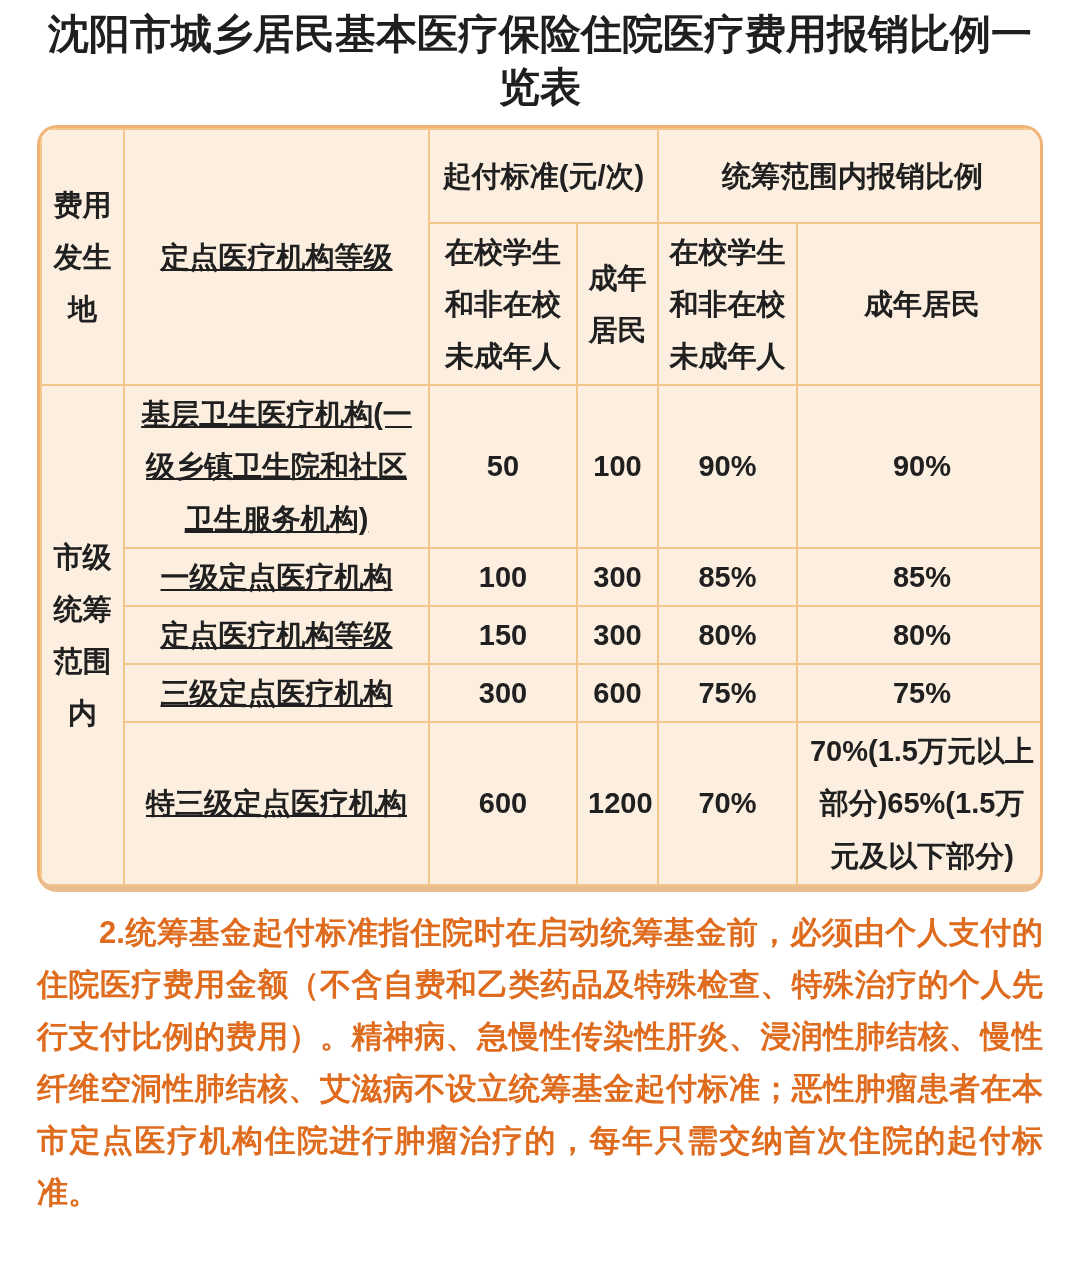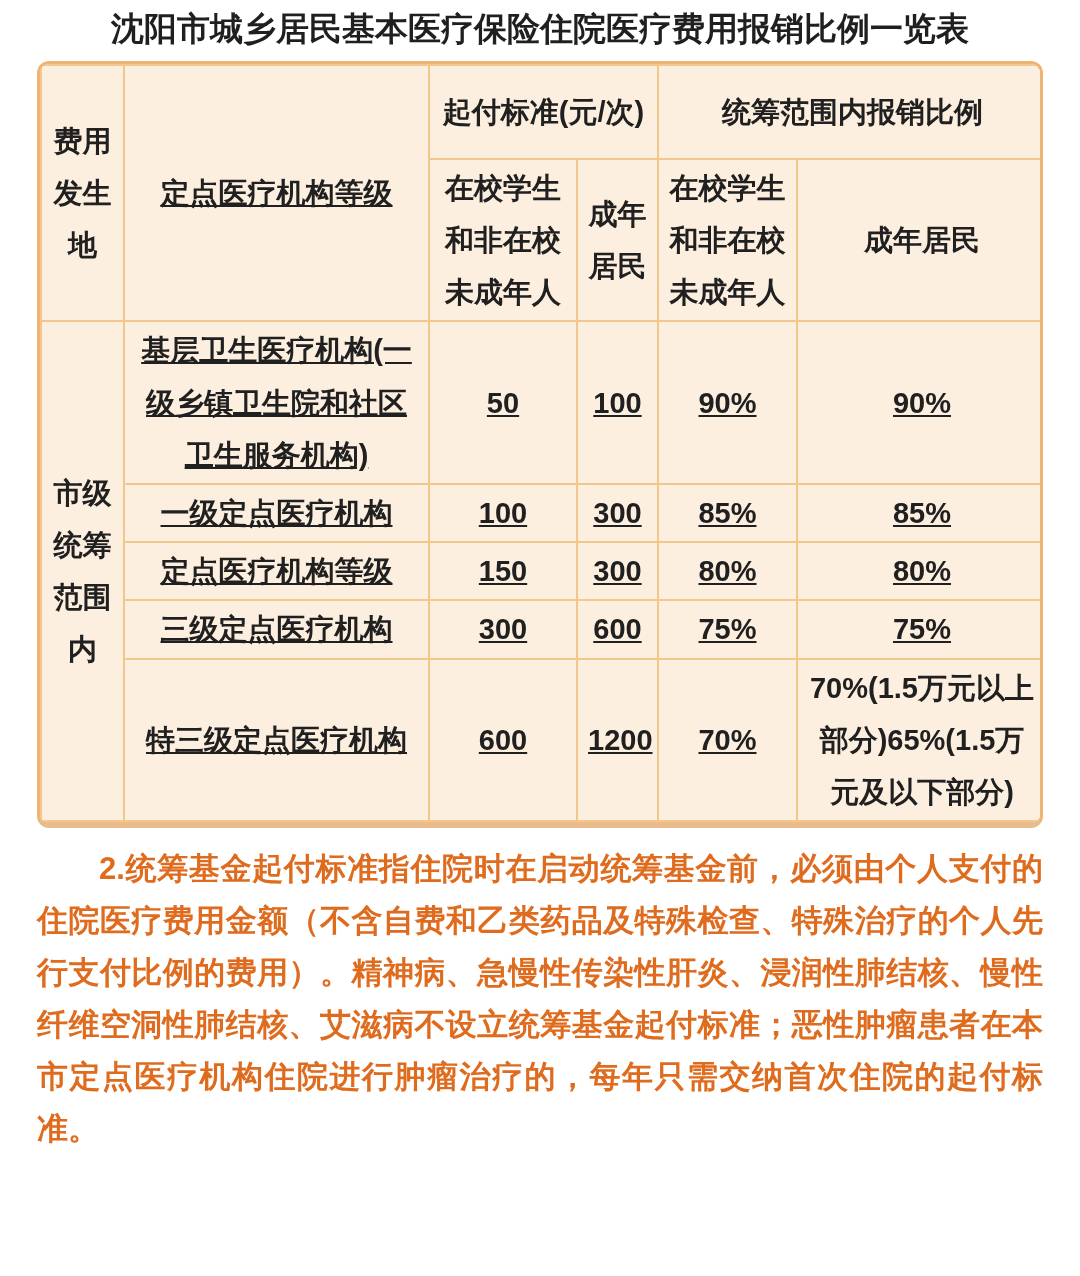--- a/index.html
+++ b/index.html
@@ -10,31 +10,31 @@
   }
   .page {
     width: 1080px;
     height: 1276px;
     box-sizing: border-box;
     padding: 6px 37px 0 37px;
     background: #ffffff;
     overflow: hidden;
   }
   .page-title {
-    font-size: 33px;
+    font-size: 41px;
     font-weight: 700;
     color: #1f1f1f;
     text-align: center;
     margin: 2px 0 10px 0;
     line-height: 1.3;
   }
   .table-wrap {
     border: 3px solid #f1b275;
     border-bottom: 6px solid #e9bc8d;
-    border-radius: 12px;
+    border-radius: 20px;
     overflow: hidden;
     background: #fcefe0;
   }
   table.insurance {
     width: 1006px;
     border-collapse: collapse;
     table-layout: fixed;
   }
   table.insurance td {
     border: 2px solid #f3c68c;
@@ -62,21 +62,20 @@
     word-break: break-all;
     padding: 0 16px;
     line-height: 1.9;
   }
   td.c-sub { line-height: 1.85; padding: 0 6px; }
   td.c-inst { line-height: 1.85; text-decoration: underline; }
   td.num {
     font-size: 33px;
     font-weight: 600;
     line-height: 1.5;
-    text-decoration: underline;
   }
   td.mixed {
     font-size: 29px;
     font-weight: 600;
     word-break: break-all;
     line-height: 1.72;
     padding: 2px 12px;
   }
   .notes {
     margin-top: 15px;

